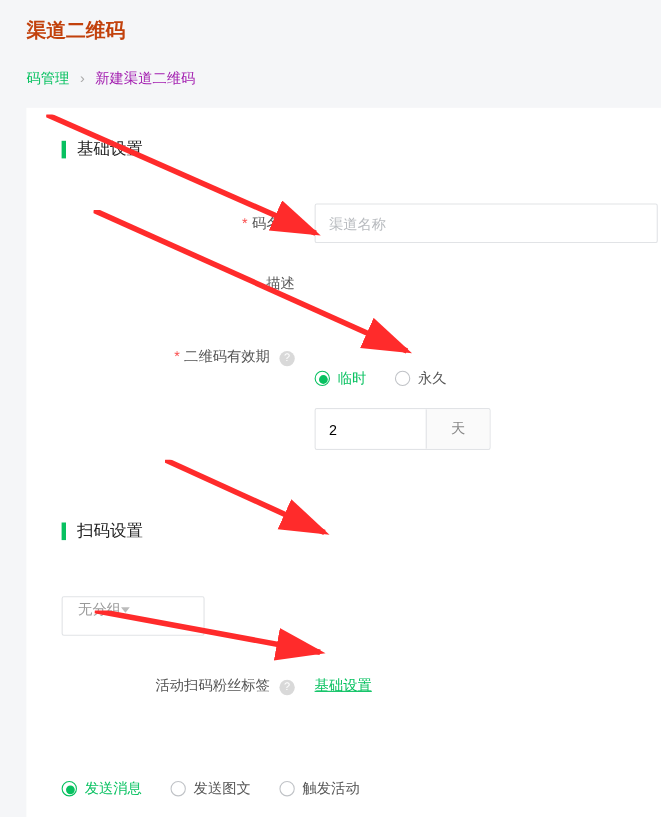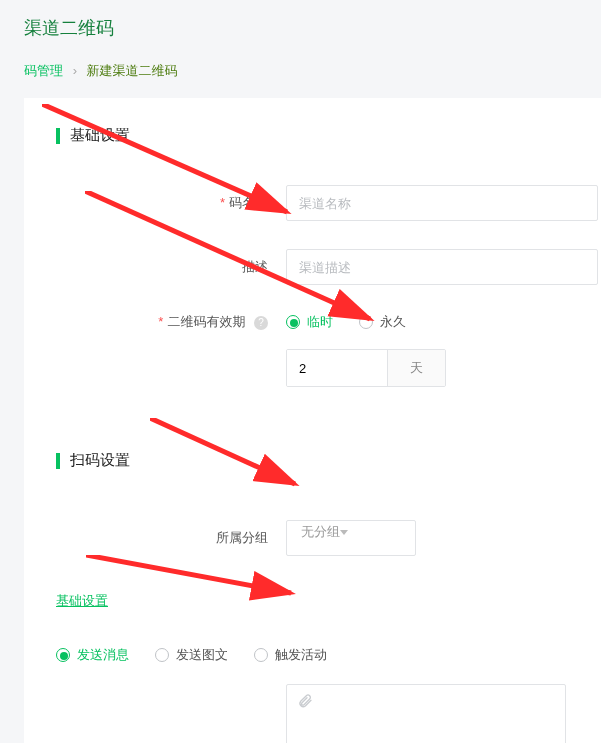--- a/index.html
+++ b/index.html
@@ -8,37 +8,37 @@
       height: 743px;
       background: #f5f6f8;
       font-family: "Microsoft YaHei", "PingFang SC", -apple-system, Arial, sans-serif;
       font-size: 13px;
       color: #333;
       overflow: hidden;
       position: relative;
     }
     .page-title {
       font-size: 18px;
-      color: #15803d;
+      color: #c2410c;
       padding: 16px 24px 12px;
-      font-weight: 400;
+      font-weight: 700;
     }
     .breadcrumb {
       padding: 10px 24px 18px;
       font-size: 13px;
     }
     .breadcrumb a {
       color: #07c160;
       text-decoration: none;
     }
     .breadcrumb .sep {
       color: #aaa;
       margin: 0 6px;
     }
-    .breadcrumb .cur { color: #4d7c0f; }
+    .breadcrumb .cur { color: #a21caf; }
     .card {
       background: #fff;
       margin: 0 0 0 24px;
       padding: 28px 0 0 0;
       min-height: 640px;
       position: relative;
     }
     .section-title {
       display: flex;
       align-items: center;
@@ -87,21 +87,21 @@
       width: 312px;
       height: 36px;
       border: 1px solid #e1e3e6;
       border-radius: 2px;
       padding: 0 12px;
       font-size: 13px;
       color: #333;
       outline: none;
     }
     input::placeholder { color: #b8bbbf; }
-    .radio-group { display: flex; align-items: center; gap: 26px; }
+    .radio-group { display: flex; align-items: center; gap: 26px; margin-top: 40px; }
     .radio-item {
       display: inline-flex;
       align-items: center;
       gap: 7px;
       cursor: pointer;
       font-size: 13px;
       color: #555;
     }
     .radio-dot {
       width: 14px; height: 14px;
@@ -193,23 +193,20 @@
     <div class="label">
       <span class="req">*</span><span>码名称</span>
     </div>
     <div class="control">
       <input type="text" class="text-input" placeholder="渠道名称" style="">
     </div>
   </div>
 
   <div class="form-row">
     <div class="label">描述</div>
-    <div class="control">
-      <input type="text" class="text-input" placeholder="渠道描述" style="">
-    </div>
   </div>
 
   <div class="form-row" style="margin-bottom:18px;">
     <div class="label">
       <span class="req">*</span><span>二维码有效期</span>
       <span class="help-icon">?</span>
     </div>
     <div class="control">
       <div class="radio-group">
         <label class="radio-item">
@@ -230,30 +227,33 @@
       <div class="duration-wrap">
         <input type="text" value="2" style="">
         <div class="duration-unit">天</div>
       </div>
     </div>
   </div>
 
   <div class="section-title section-title2">扫码设置</div>
 
   <div class="form-row" style="margin-bottom:36px;">
-    <div class="label">所属分组</div>
     <div class="control">
       <div class="select">
         <span>无分组</span>
         <span class="caret"></span>
       </div>
     </div>
   </div>
 
   <div class="form-row" style="margin-bottom:36px;">
+    <div class="label">
+      <span>活动扫码粉丝标签</span>
+      <span class="help-icon">?</span>
+    </div>
     <div class="control">
       <a class="link-green">基础设置</a>
     </div>
   </div>
 
   <div class="form-row" style="margin-bottom:20px;">
     <div class="control">
       <div class="radio-group">
         <label class="radio-item">
           <span class="radio-dot checked"></span>

